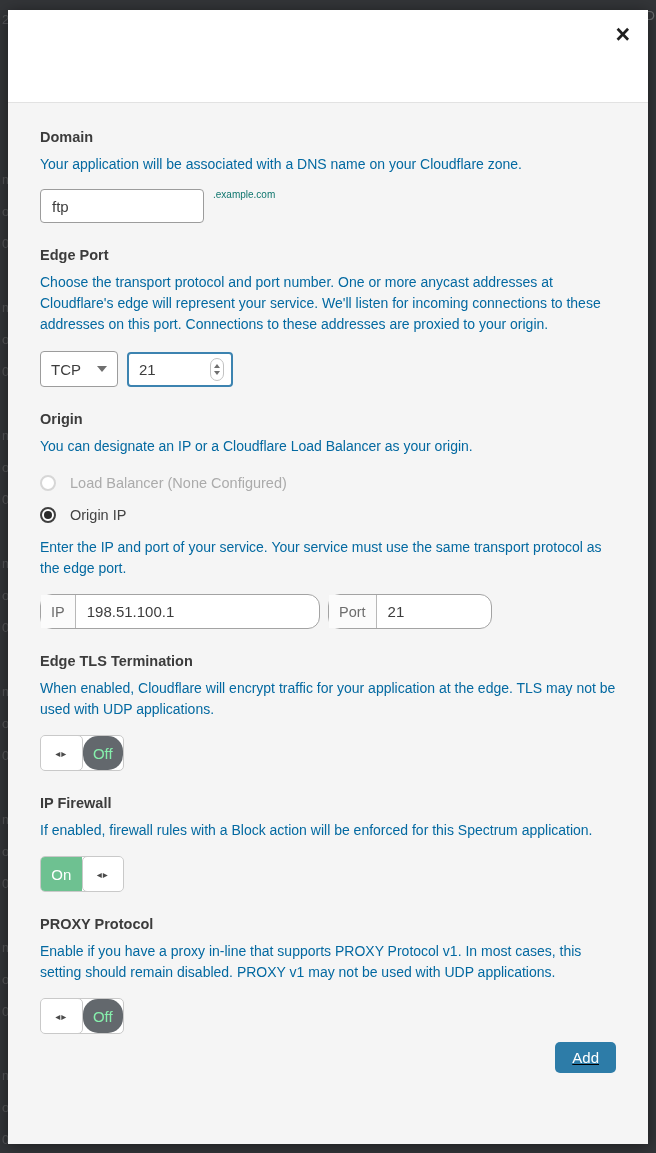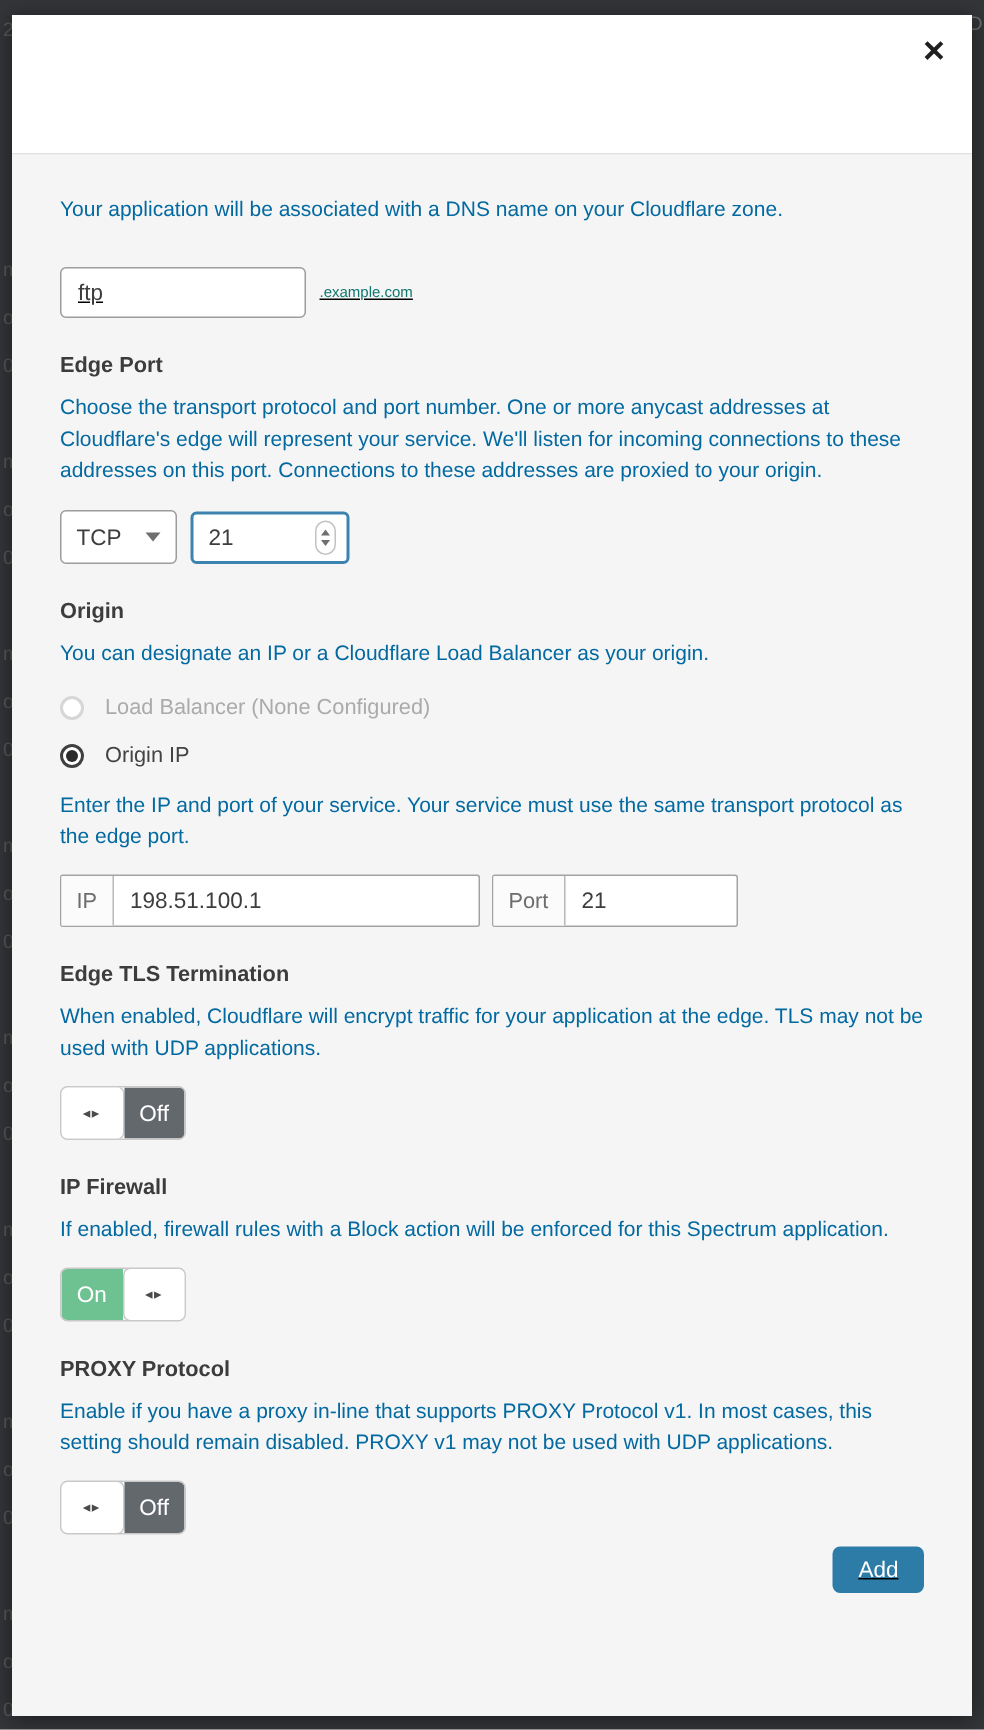--- a/index.html
+++ b/index.html
@@ -42,21 +42,21 @@
     font-size:25px; font-weight:700; color:#1f1f1f;
     cursor:pointer; line-height:1; padding:4px;
   }
   .modal-body { padding:26px 32px 20px 32px; }
   .section { margin-bottom:24px; }
   .sec-label { font-size:14.5px; font-weight:700; color:#3c3c3c; margin-bottom:9px; }
   .sec-desc  { font-size:14px; color:#0369a1; line-height:21px; margin-bottom:12px; max-width:585px; }
   .sec-desc.tight { margin-bottom:14px; }
 
   
-  .domain-row { display:flex; align-items:center; margin-top:28px;text-decoration:underline; }
+  .domain-row { display:flex; margin-top:14px; }
   .text-input {
     width:164px; height:34px; background:#fff;
     border:1px solid #9c9c9c; border-radius:4px;
     font-size:15px; color:#3d3d3d; padding:0 11px;
     font-family:"Liberation Sans", sans-serif;
   }
   .suffix { font-size:10px; color:#0f766e; margin-left:9px; }
 
   
   .port-row { display:flex; align-items:center; margin-top:16px; }
@@ -99,21 +99,21 @@
     content:""; width:8px; height:8px; border-radius:50%; background:#2b2b2b;
   }
   .radio-outer.disabled { border:2px solid #d6d6d6; }
   .radio-label { font-size:14.5px; color:#434343; margin-left:14px; }
   .radio-label.disabled { color:#ababab; }
 
   
   .ipport-row { display:flex; align-items:center; margin-top:15px; }
   .group-input {
     display:flex; align-items:stretch; background:#fff;
-    border:1px solid #a3a3a3; border-radius:2px; height:35px;
+    border:1px solid #a3a3a3; border-radius:12px; height:35px;
   }
   .group-input .prefix {
     display:flex; align-items:center; padding:0 10px;
     font-size:14.5px; color:#6d6d6d;
     border-right:1px solid #b8b8b8; background:#fbfbfb;
   }
   .group-input .gi-val {
     display:flex; align-items:center; padding:0 11px;
     font-size:15px; color:#3d3d3d;
   }
@@ -121,21 +121,21 @@
   .gi-port { width:164px; margin-left:8px; }
 
   
   .toggle { display:inline-flex; height:36px; width:84px; border-radius:5px;
     border:1px solid #c9c9c9; overflow:hidden; cursor:pointer; margin-top:3px;
     background:#fff;
   }
   .toggle .cell { width:41px; display:flex; align-items:center; justify-content:center; }
   .toggle .handle { background:#ffffff; }
   .toggle .arrows { font-size:10px; color:#4a4a4a; letter-spacing:1px; }
-  .toggle .state-off { background:#63686d; color:#ffffff; font-size:15px; }
+  .toggle .state-off { background:#63686d; color:#86efac; font-size:15px;border-radius:15px; }
   .toggle .state-on  { background:#6ec191; color:#fff; font-size:15px; }
   .toggle.is-off .handle { border-right:1px solid #c9c9c9; border-radius:5px; margin:-1px 0 -1px -1px; border:1px solid #c9c9c9; width:43px; }
   .toggle.is-on  .handle { border-radius:5px; margin:-1px -1px -1px 0; border:1px solid #c9c9c9; width:43px; }
 
   
   .footer-row { display:flex; justify-content:flex-end; margin-top:2px;text-decoration:underline; }
   .add-btn {
     background:#2d7ca8; color:#fff; font-size:15px;
     border:none; border-radius:5px; padding:7px 17px;
     font-family:"Liberation Sans", sans-serif; cursor:pointer;
@@ -183,20 +183,21 @@
 <div class="bg-right">D</div>
 
 <div class="modal">
   <div class="modal-header">
     <div class="close-btn">×</div>
   </div>
 
   <div class="modal-body">
 
     <div class="section">
+      <div class="sec-label">Domain</div>
       <div class="sec-desc">Your application will be associated with a DNS name on your Cloudflare zone.</div>
       <div class="domain-row">
         <input class="text-input" type="text" value="ftp" style="">
         <span class="suffix">.example.com</span>
       </div>
     </div>
 
     <div class="section">
       <div class="sec-label">Edge Port</div>
       <div class="sec-desc">Choose the transport protocol and port number. One or more anycast addresses at Cloudflare's edge will represent your service. We'll listen for incoming connections to these addresses on this port. Connections to these addresses are proxied to your origin.</div>

